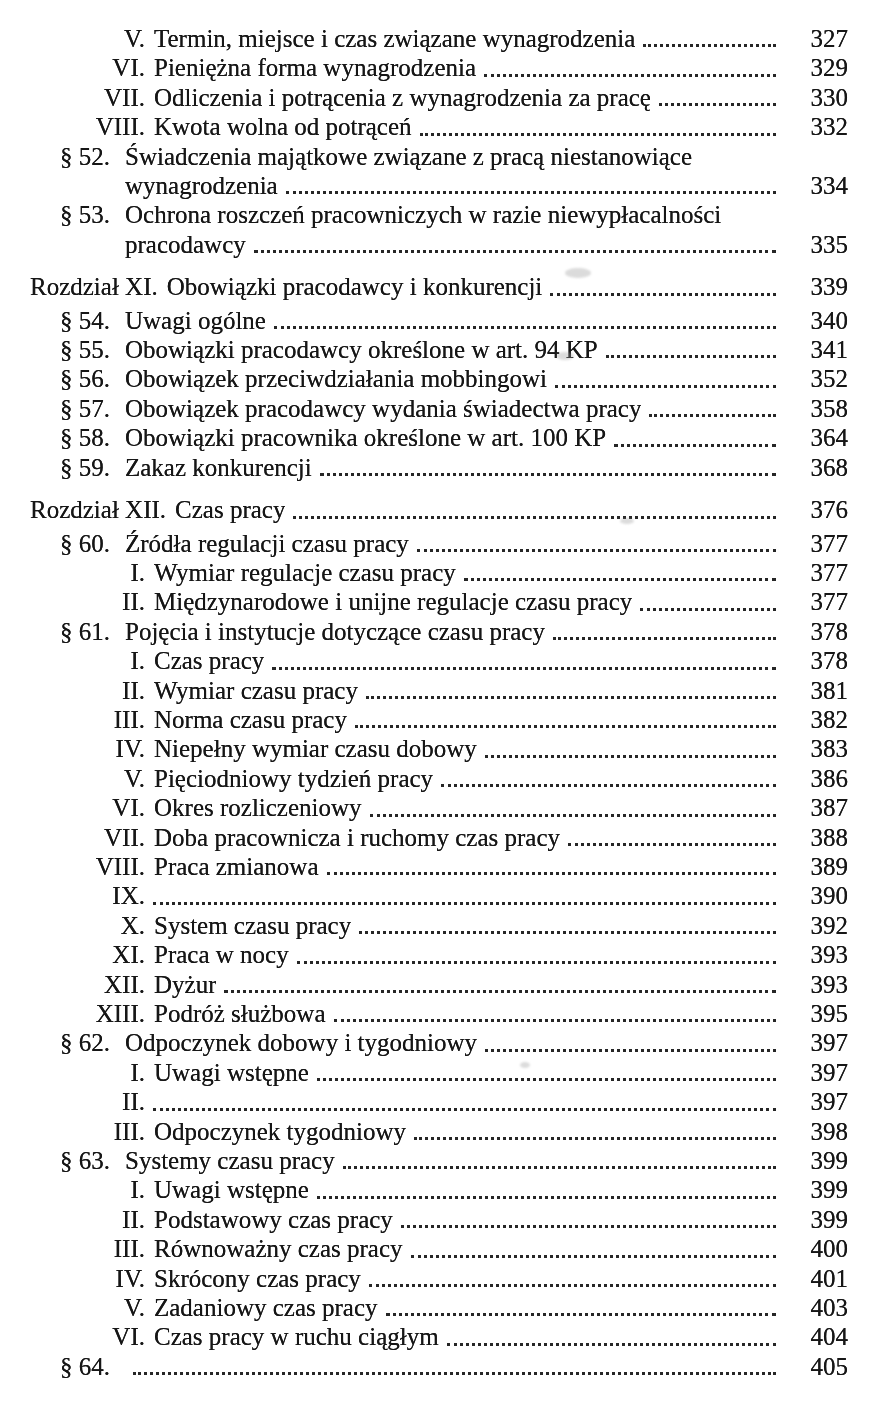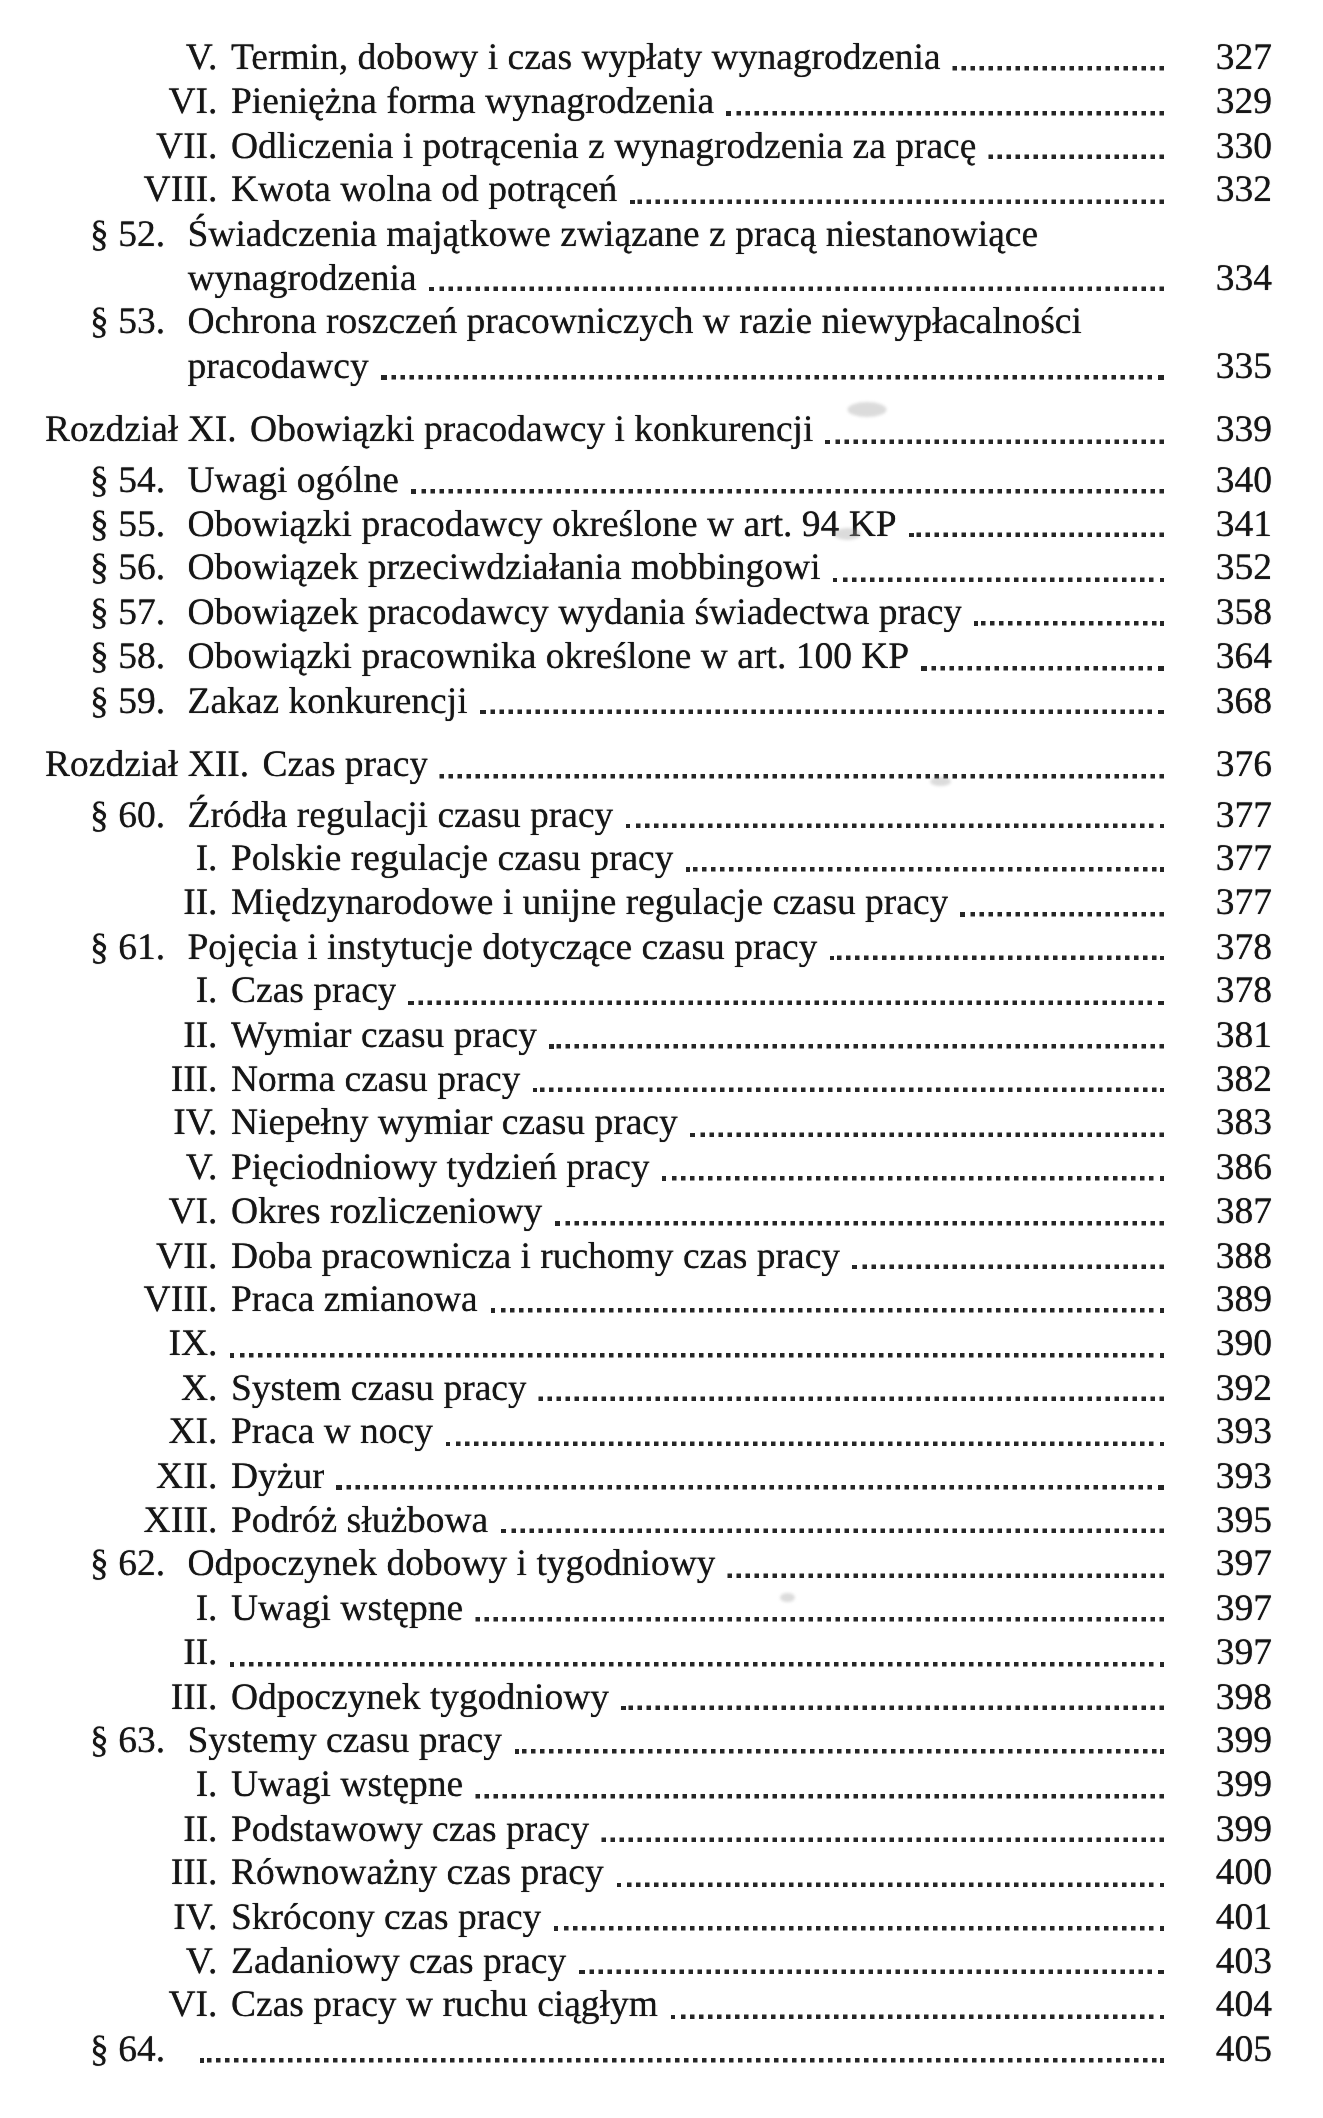--- a/index.html
+++ b/index.html
@@ -63,21 +63,21 @@
     filter: blur(1px);
   }
 </style>
 </head>
 <body>
 
 <div class="page">
   <div class="toc">
       <div class="row sub">
         <span class="label">V.</span>
-        <span class="title">Termin, dobowy i czas wypłaty wynagrodzenia</span>
+        <span class="title">Termin, miejsce i czas związane wynagrodzenia</span>
         <span class="leader"></span>
         <span class="page-num">327</span>
       </div>
       <div class="row sub">
         <span class="label">VI.</span>
         <span class="title">Pieniężna forma wynagrodzenia</span>
         <span class="leader"></span>
         <span class="page-num">329</span>
       </div>
       <div class="row sub">
@@ -159,21 +159,21 @@
         <span class="page-num">376</span>
       </div>
       <div class="row section">
         <span class="label">§ 60.</span>
         <span class="title">Źródła regulacji czasu pracy</span>
         <span class="leader"></span>
         <span class="page-num">377</span>
       </div>
       <div class="row sub">
         <span class="label">I.</span>
-        <span class="title">Polskie regulacje czasu pracy</span>
+        <span class="title">Wymiar regulacje czasu pracy</span>
         <span class="leader"></span>
         <span class="page-num">377</span>
       </div>
       <div class="row sub">
         <span class="label">II.</span>
         <span class="title">Międzynarodowe i unijne regulacje czasu pracy</span>
         <span class="leader"></span>
         <span class="page-num">377</span>
       </div>
       <div class="row section">
@@ -195,21 +195,21 @@
         <span class="page-num">381</span>
       </div>
       <div class="row sub">
         <span class="label">III.</span>
         <span class="title">Norma czasu pracy</span>
         <span class="leader"></span>
         <span class="page-num">382</span>
       </div>
       <div class="row sub">
         <span class="label">IV.</span>
-        <span class="title">Niepełny wymiar czasu pracy</span>
+        <span class="title">Niepełny wymiar czasu dobowy</span>
         <span class="leader"></span>
         <span class="page-num">383</span>
       </div>
       <div class="row sub">
         <span class="label">V.</span>
         <span class="title">Pięciodniowy tydzień pracy</span>
         <span class="leader"></span>
         <span class="page-num">386</span>
       </div>
       <div class="row sub">

